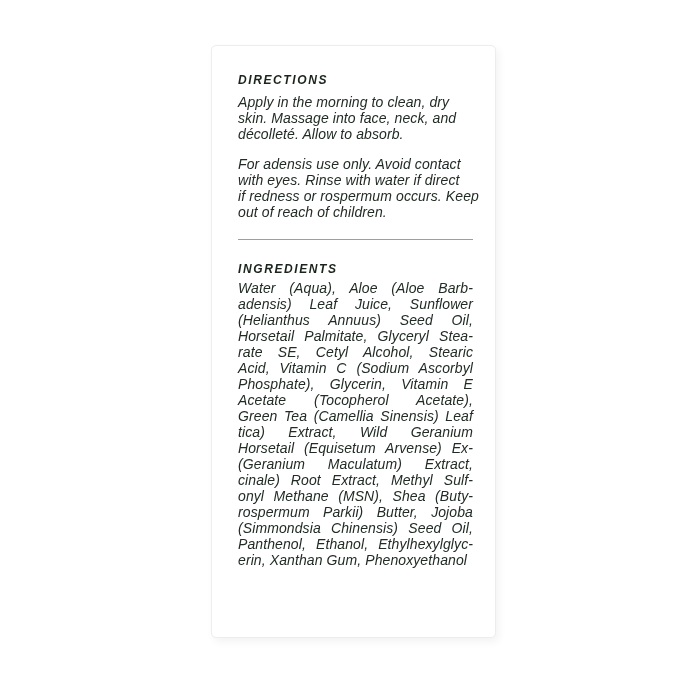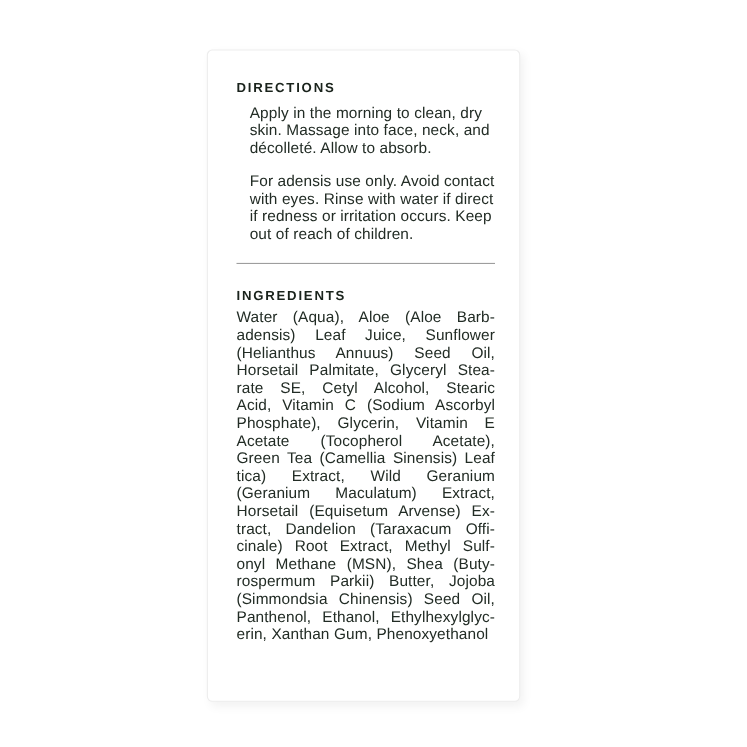--- a/index.html
+++ b/index.html
@@ -9,47 +9,48 @@
   body {
     width: 679px;
     height: 679px;
     background: #ffffff;
     position: relative;
     font-family: "Liberation Sans", sans-serif;
     overflow: hidden;
   }
   .card {
     position: absolute;
-    left: 188px;
+    left: 211px;
     top: 45px;
     width: 285px;
     height: 593px;
     box-sizing: border-box;
     background: var(--card-bg, #ffffff);
     border: 1px solid var(--card-border, #ededed);
     border-radius: 5px;
     box-shadow: 3px 4px 9px rgba(0,0,0,0.05);
     padding: 27px 22px 0 26px;
+    font-style: italic;
   }
   .section-title {
     font-size: 12px;
     line-height: 14px;
     font-weight: 700;
     letter-spacing: 1.6px;
     color: var(--heading-color, #1a231c);
     margin: 0 0 7px 0;
   }
   .text {
     font-size: 14px;
     line-height: 16px;
     letter-spacing: 0.1px;
     color: var(--text-color, #222c25);
   }
   .para {
-    margin: 0 0 14px 12px;
+    margin: 0 0 14px 0;
   }
   .para .line {
     text-align: left;
     white-space: nowrap;
   }
   .divider {
     border: 0;
     border-top: 1px solid var(--divider-color, #9e9e9e);
     margin: 19px 0 22px 0;
   }
@@ -73,44 +74,43 @@
     <h2 class="section-title">DIRECTIONS</h2>
     <div class="text">
         <div class="para">
           <div class="line">Apply in the morning to clean, dry</div>
           <div class="line">skin. Massage into face, neck, and</div>
           <div class="line">décolleté. Allow to absorb.</div>
         </div>
         <div class="para">
           <div class="line">For adensis use only. Avoid contact</div>
           <div class="line">with eyes. Rinse with water if direct</div>
-          <div class="line">if redness or irritation occurs. Keep</div>
+          <div class="line">if redness or rospermum occurs. Keep</div>
           <div class="line">out of reach of children.</div>
         </div>
       </div>
   </div>
 
   <hr class="divider">
 
   <div>
     <h2 class="section-title ingredients-title">INGREDIENTS</h2>
     <div class="text ing">
         <div class="line">Water (Aqua), Aloe (Aloe Barb-</div>
         <div class="line">adensis) Leaf Juice, Sunflower</div>
         <div class="line">(Helianthus Annuus) Seed Oil,</div>
         <div class="line">Horsetail Palmitate, Glyceryl Stea-</div>
         <div class="line">rate SE, Cetyl Alcohol, Stearic</div>
         <div class="line">Acid, Vitamin C (Sodium Ascorbyl</div>
         <div class="line">Phosphate), Glycerin, Vitamin E</div>
         <div class="line">Acetate (Tocopherol Acetate),</div>
         <div class="line">Green Tea (Camellia Sinensis) Leaf</div>
         <div class="line">tica) Extract, Wild Geranium</div>
+        <div class="line">Horsetail (Equisetum Arvense) Ex-</div>
         <div class="line">(Geranium Maculatum) Extract,</div>
-        <div class="line">Horsetail (Equisetum Arvense) Ex-</div>
-        <div class="line">tract, Dandelion (Taraxacum Offi-</div>
         <div class="line">cinale) Root Extract, Methyl Sulf-</div>
         <div class="line">onyl Methane (MSN), Shea (Buty-</div>
         <div class="line">rospermum Parkii) Butter, Jojoba</div>
         <div class="line">(Simmondsia Chinensis) Seed Oil,</div>
         <div class="line">Panthenol, Ethanol, Ethylhexylglyc-</div>
         <div class="line">erin, Xanthan Gum, Phenoxyethanol</div>
       </div>
   </div>
 
 </div>

